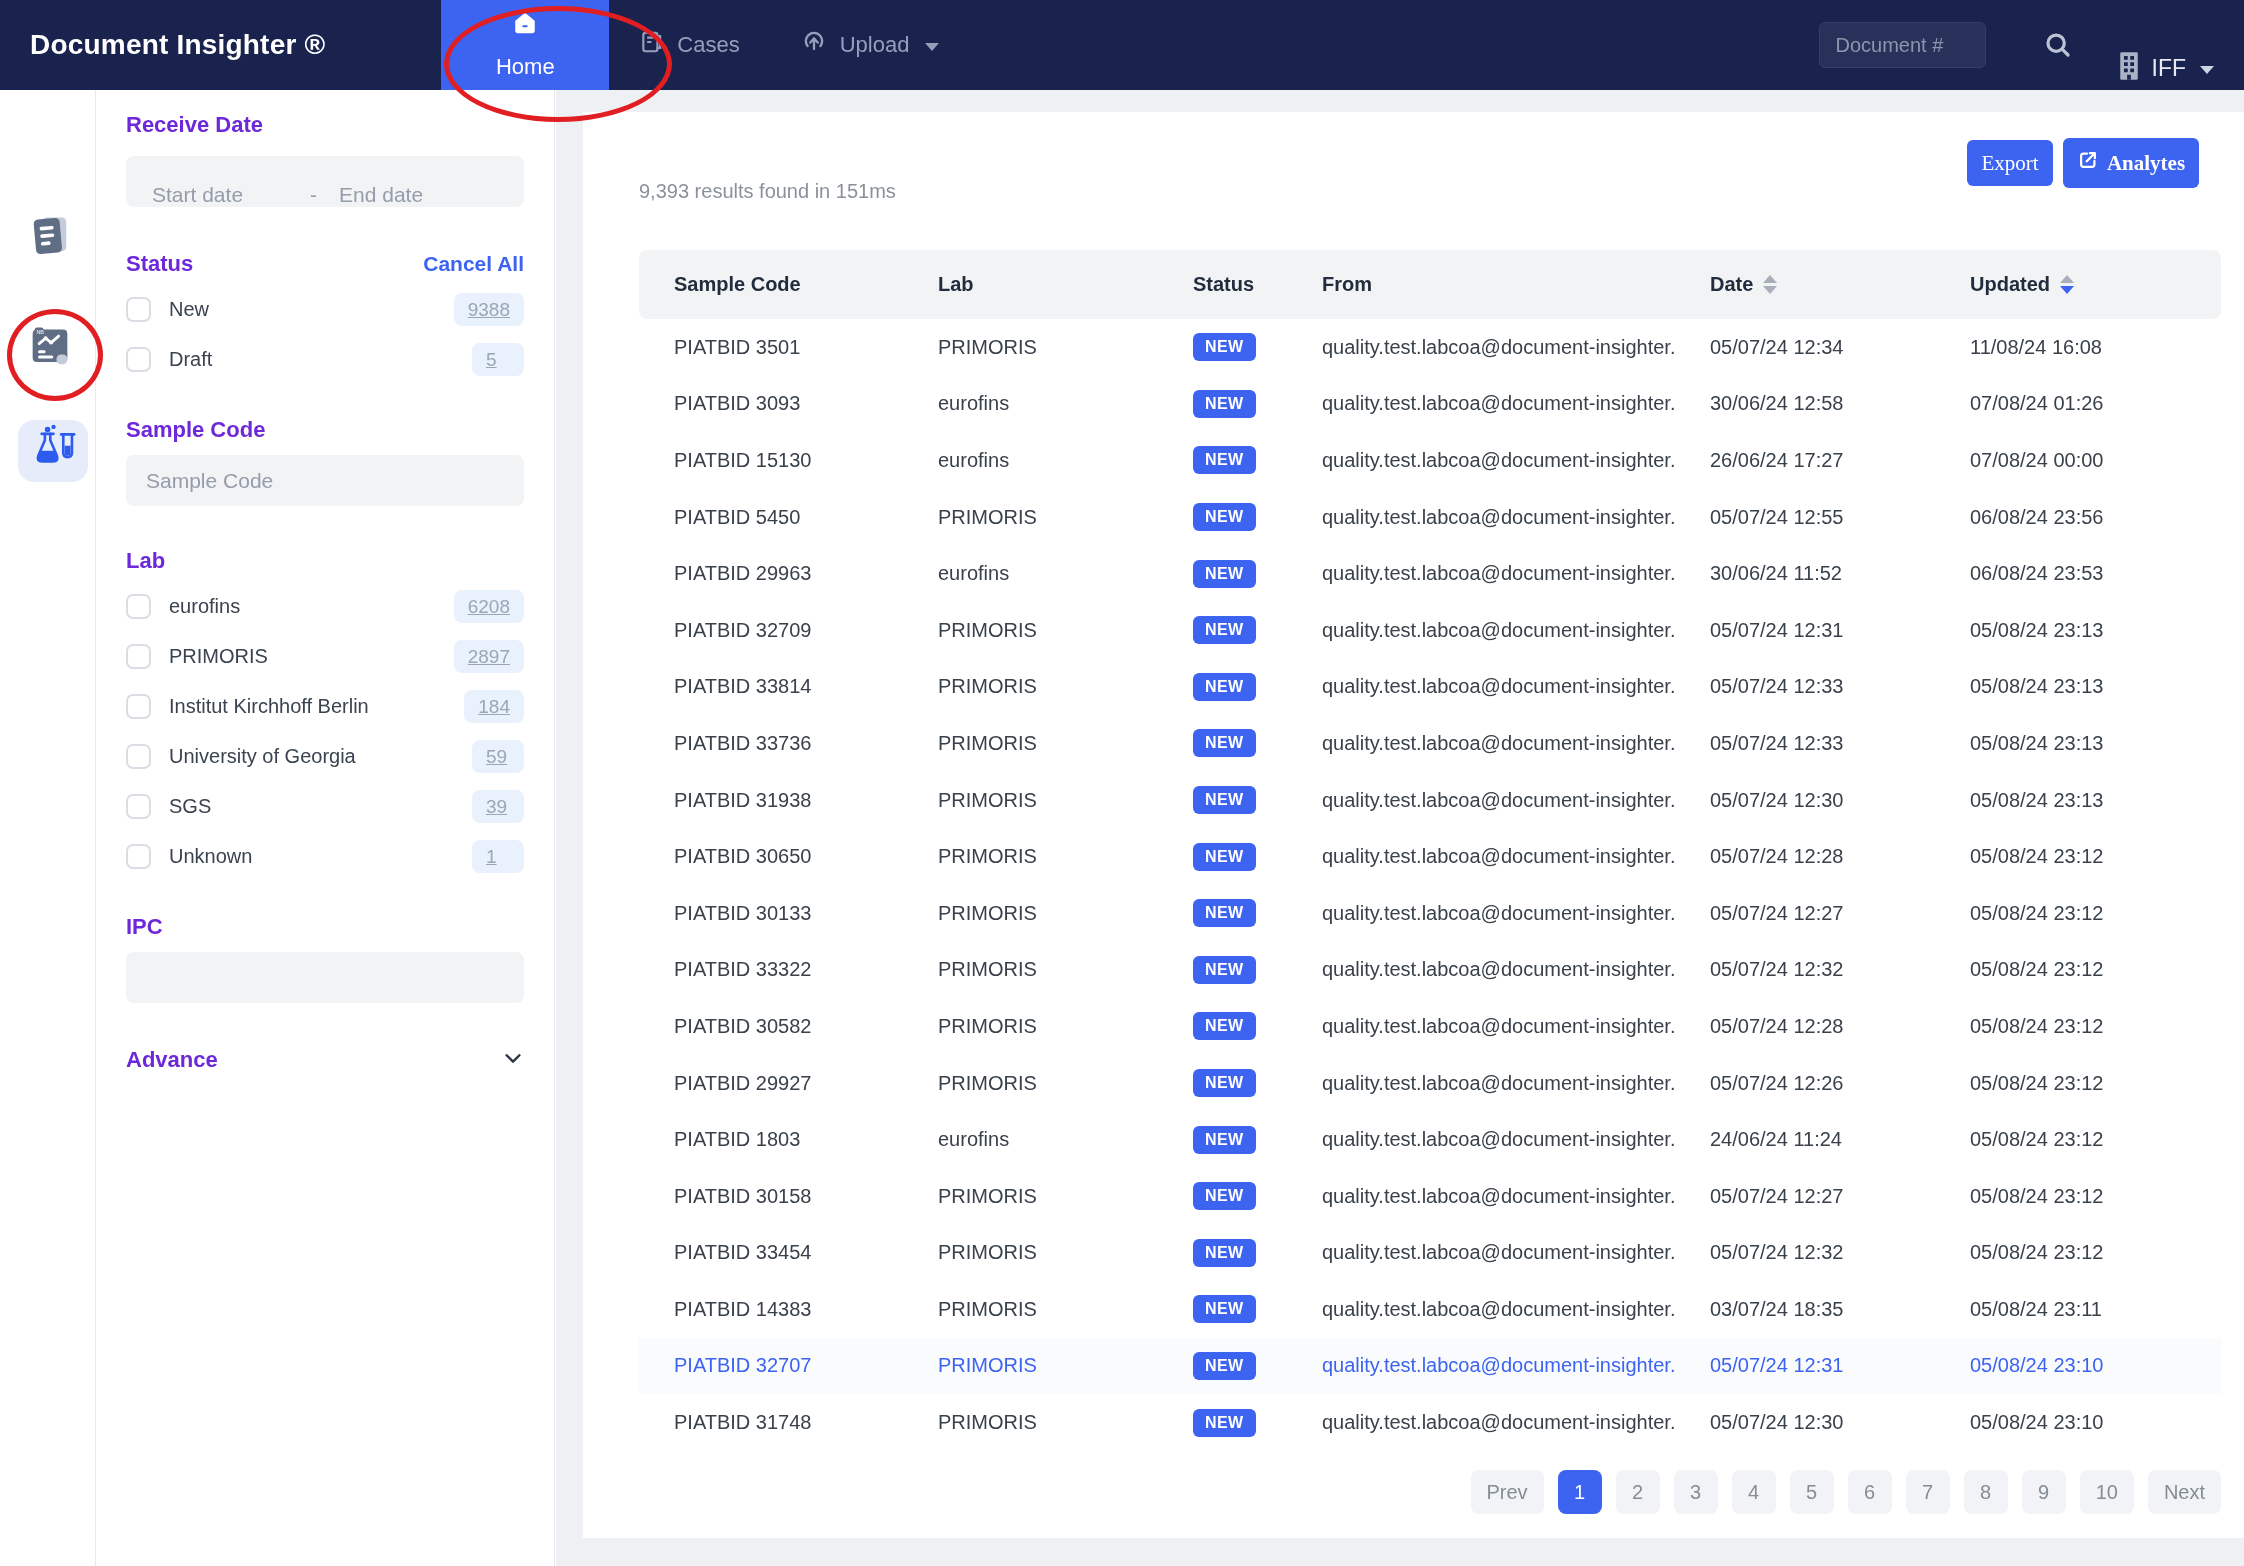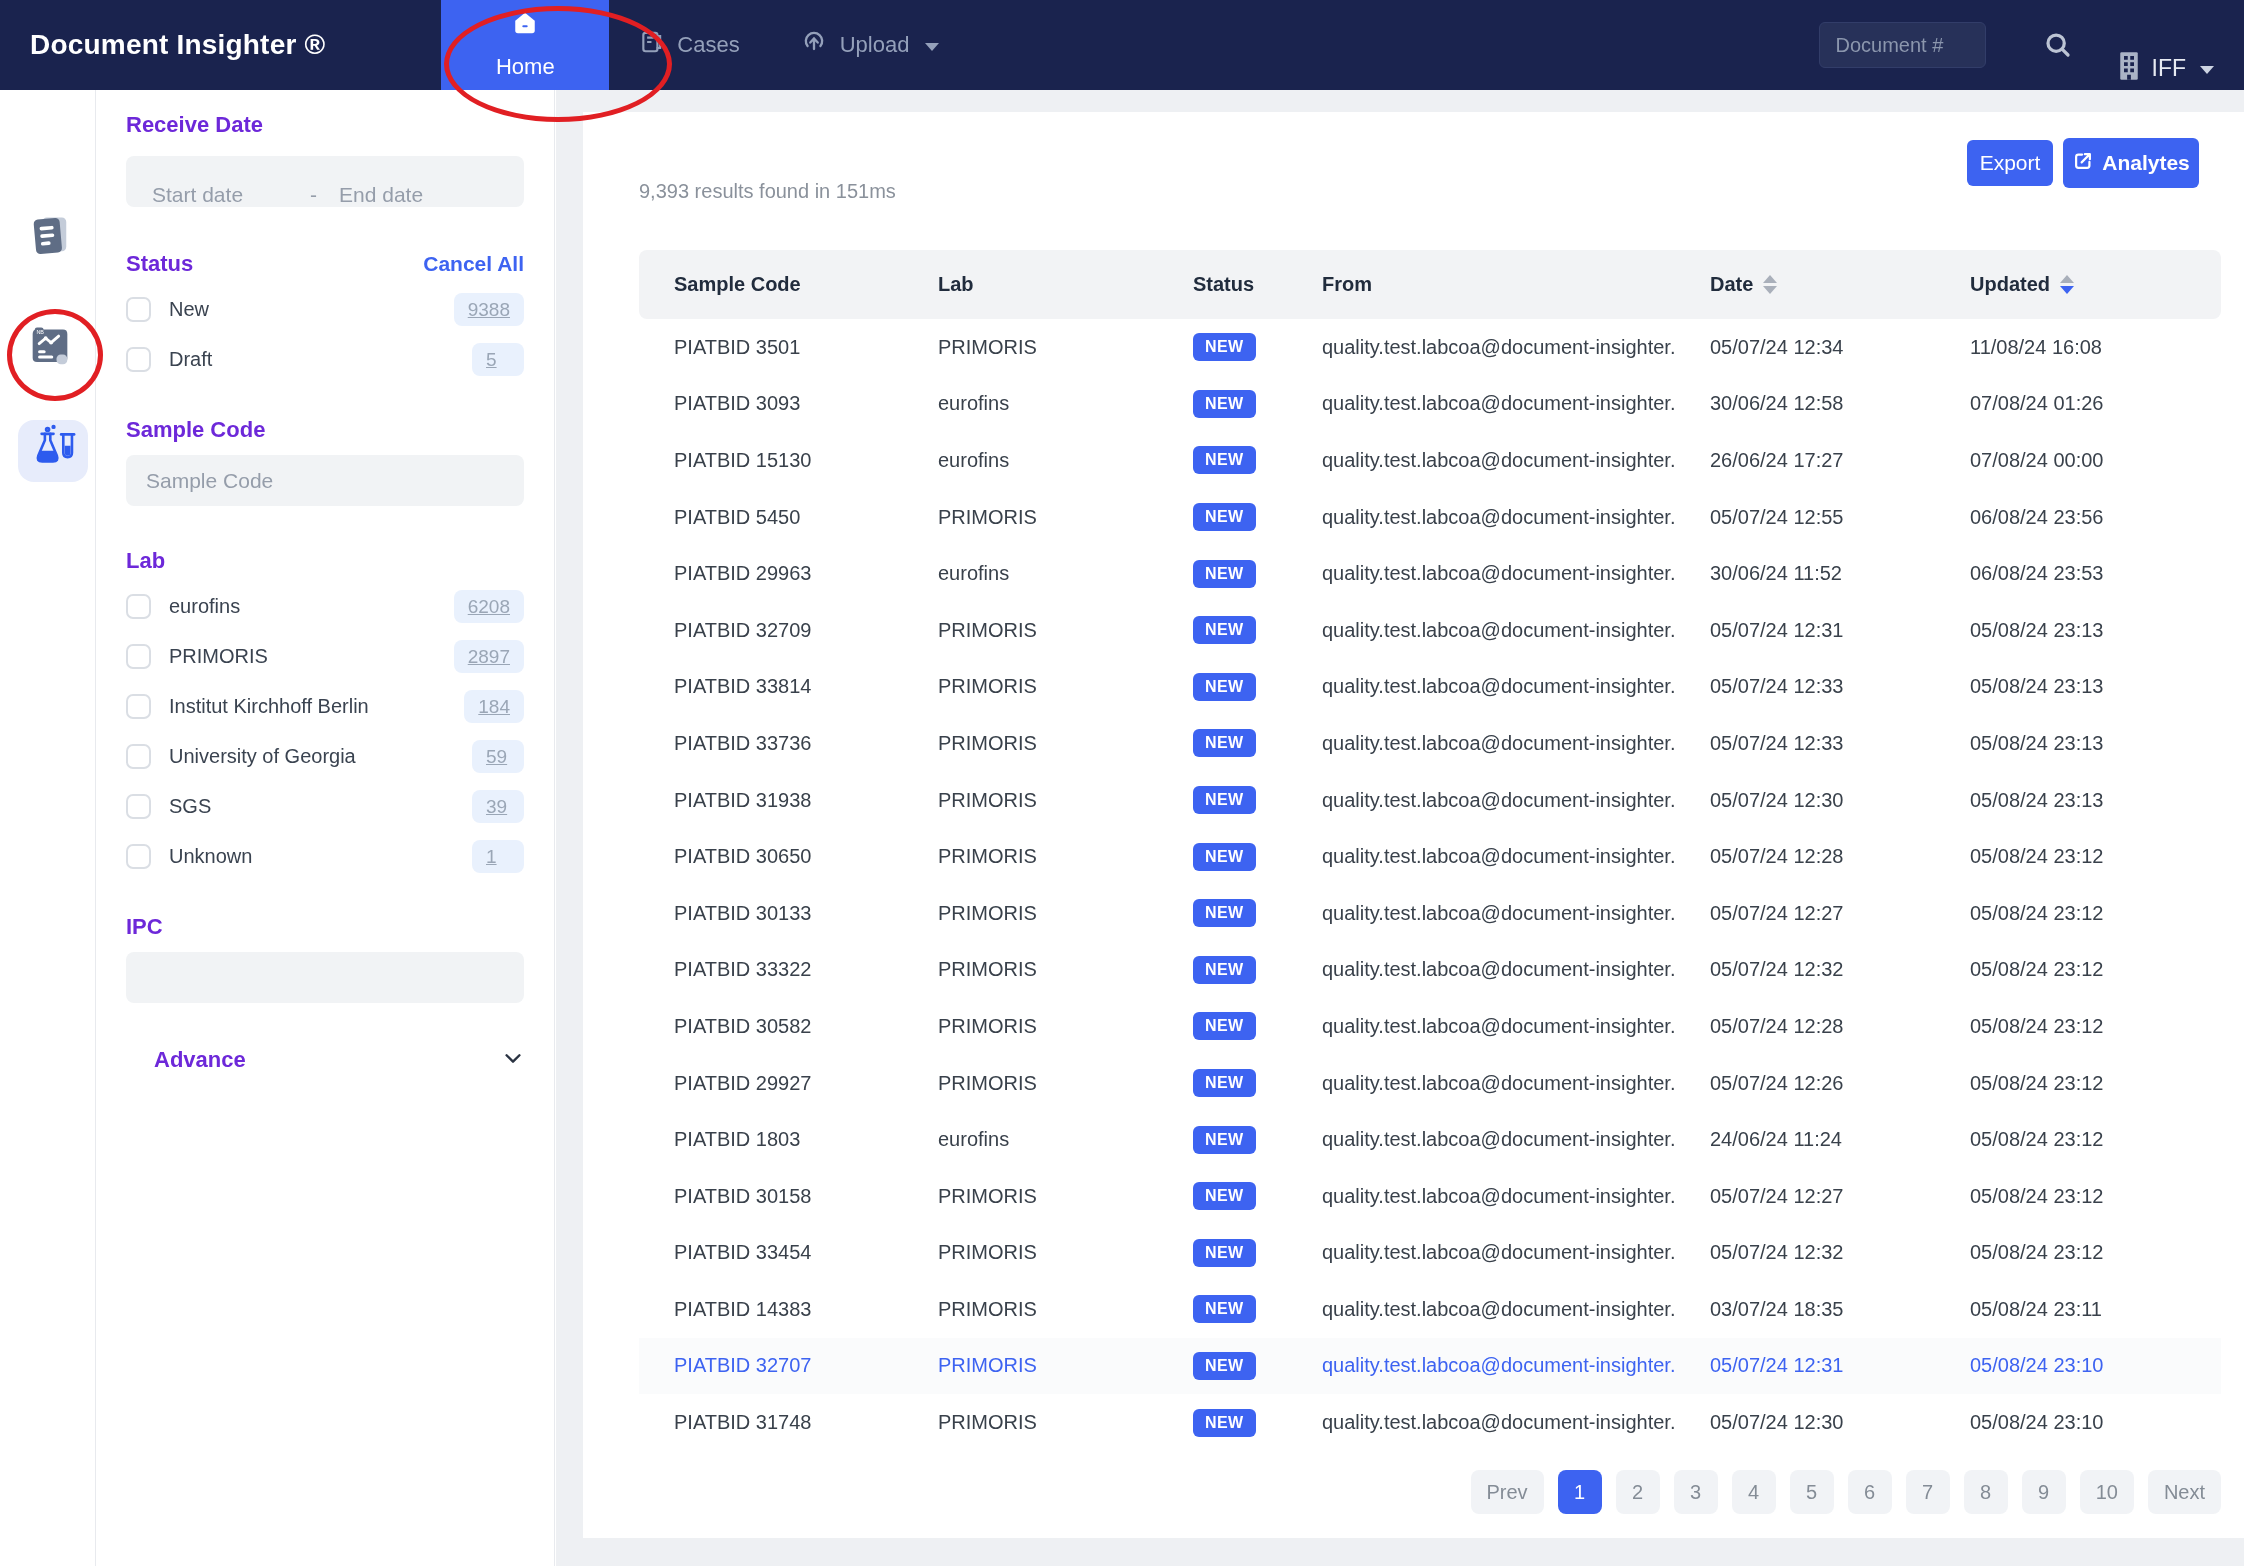--- a/index.html
+++ b/index.html
@@ -32,27 +32,27 @@
   .daterange .start { width:150px; }
   .daterange .dash { margin:0 22px 0 8px; color:#959daa; }
   .sec-head-row { display:flex; align-items:center; justify-content:space-between; margin-top:44px; }
   .cancel-link { color:#3d63f1; font-size:21px; font-weight:bold; cursor:pointer; }
   .check-row { display:flex; align-items:center; margin-top:14px; height:36px; cursor:pointer; }
   .checkbox { width:25px; height:25px; background:#fff; border:2px solid #dadee4; border-radius:7px; flex:0 0 auto; }
   .check-label { font-size:20px; color:#3a4350; margin-left:18px; }
   .count-badge { margin-left:auto; background:#e9f1fd; color:#9aa6b6; font-size:19px; min-width:52px; padding:0 14px; height:33px; line-height:33px; text-align:left; border-radius:8px;text-decoration:underline; }
   .text-input { margin-top:12px; width:100%; height:51px; background:#f1f3f5; border:none; border-radius:8px; font-size:21px; color:#3a4350; padding:0 20px; font-family:"Liberation Sans",sans-serif; }
   .text-input::placeholder { color:#959daa; }
-  .advance-row { display:flex; align-items:center; justify-content:space-between; margin-top:44px; cursor:pointer;margin-left:28px; }
+  .advance-row { display:flex; align-items:center; justify-content:space-between; margin-top:44px; cursor:pointer; }
 
   
   .main-bg { position:absolute; left:556px; top:90px; width:1688px; height:1476px; background:#eef0f3; z-index:1; }
   .card { position:absolute; left:27px; top:22px; width:1666px; height:1426px; background:#ffffff; }
   .summary { position:absolute; left:56px; top:68px; font-size:20px; color:#8a919b; }
-  .btn { position:absolute; height:46px; background:#3d63f1; color:#fff; border:none; border-radius:6px; font-size:21px; font-family:Liberation Sans, sans-serif; cursor:pointer; display:flex; align-items:center; justify-content:center; }
+  .btn { position:absolute; height:46px; background:#3d63f1; color:#fff; border:none; border-radius:6px; font-size:21px; font-family:Liberation Serif, serif; cursor:pointer; display:flex; align-items:center; justify-content:center; }
   .btn-export { left:1384px; top:28px; width:86px; }
   .btn-analytes { left:1480px; top:26px; width:136px; height:50px; font-weight:bold; gap:8px; }
 
   
   .table { position:absolute; left:56px; top:138px; width:1582px; }
   .thead { display:grid; grid-template-columns:264px 255px 129px 388px 260px 286px; background:#f2f3f5; border-radius:8px; height:69px; align-items:center; }
   .th { font-size:20px; font-weight:bold; color:#212c3d; padding-left:35px; display:flex; align-items:center; gap:10px; }
   .sort { display:flex; flex-direction:column; gap:3px; }
   .tri-up { width:0; height:0; border-left:7px solid transparent; border-right:7px solid transparent; border-bottom:8px solid #a9afba; }
   .tri-down { width:0; height:0; border-left:7px solid transparent; border-right:7px solid transparent; border-top:8px solid #a9afba; }

